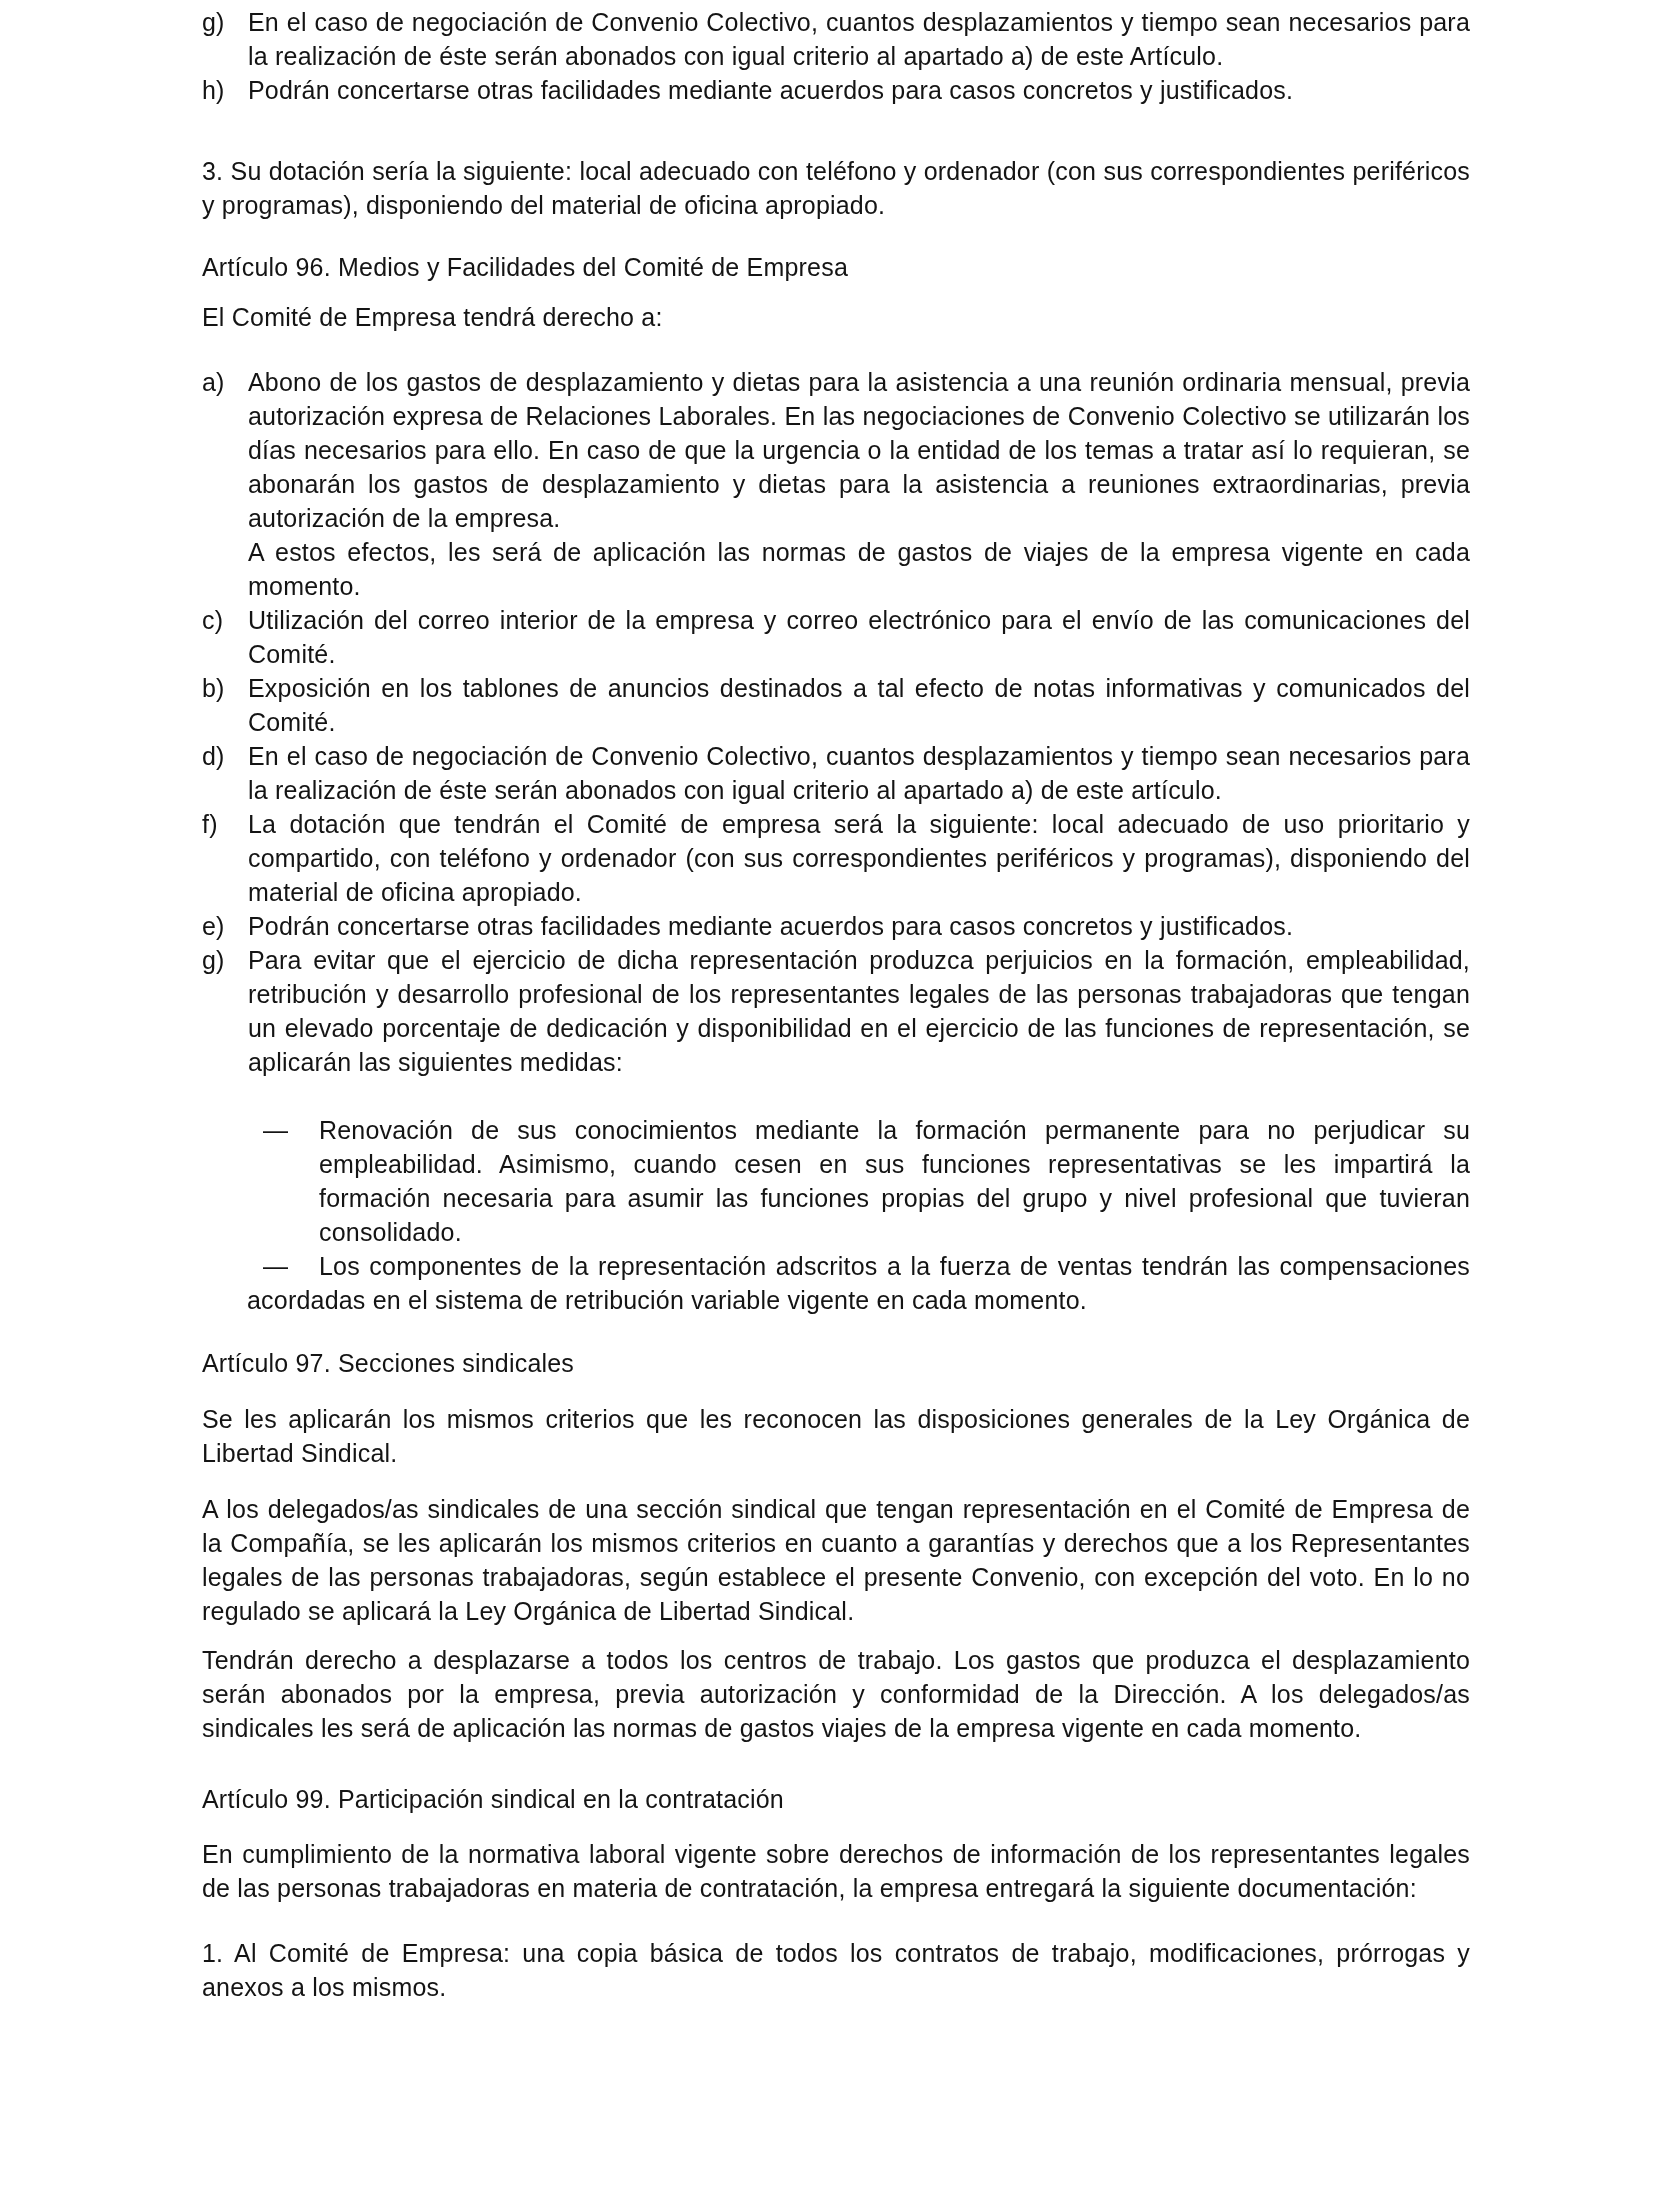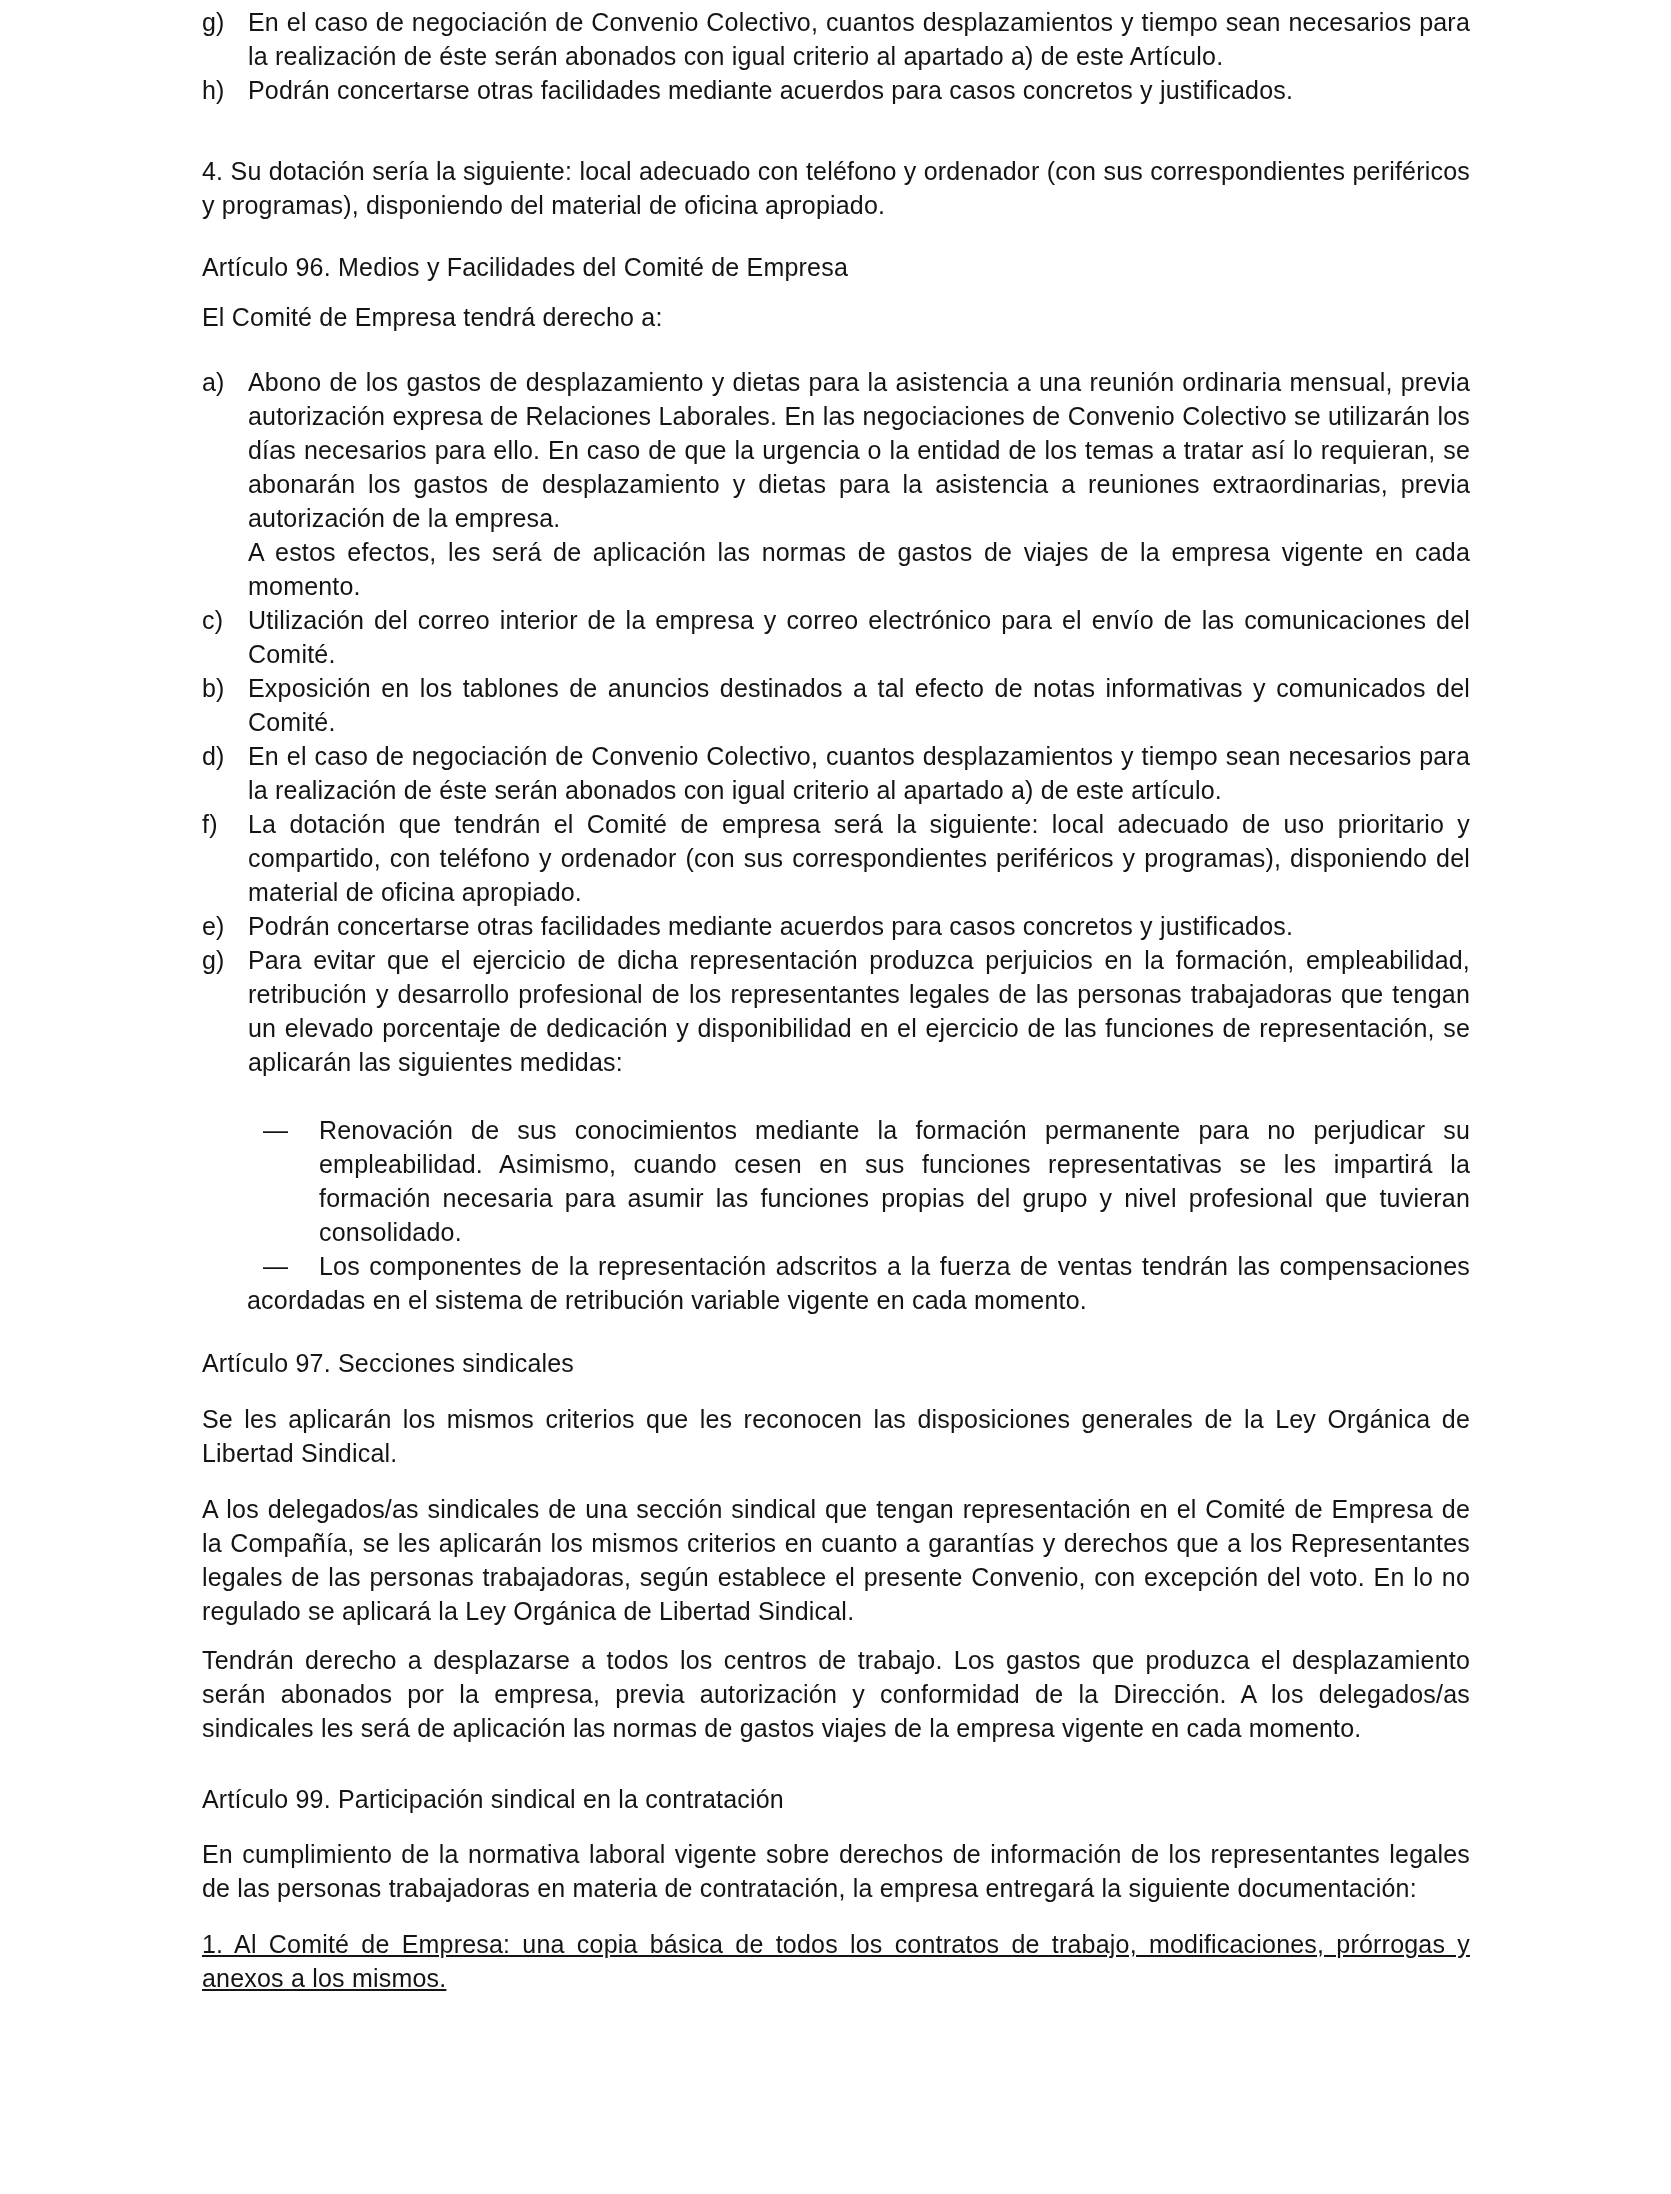--- a/index.html
+++ b/index.html
@@ -40,33 +40,33 @@
   .b-comite    { margin-top: 16px; }
   .b-list96    { margin-top: 31px; }
   .b-dashlist  { margin-top: 34px; }
   .b-h97       { margin-top: 29px; }
   .b-p97       { margin-top: 22px; }
   .b-h98       { margin-top: 39px; }
   .b-p98a      { margin-top: 22px; }
   .b-p98b      { margin-top: 15.3px; }
   .b-h99       { margin-top: 37px; }
   .b-p99       { margin-top: 21.4px; }
-  .b-p99item   { margin-top: 22px; text-decoration: underline; }
+  .b-p99item   { margin-top: 31px; }
 </style>
 </head>
 <body>
 
 <div class="page">
 
   <div>
     <div class="li"><span class="marker">g)</span><span>En el caso de negociación de Convenio Colectivo, cuantos desplazamientos y tiempo sean necesarios para la realización de éste serán abonados con igual criterio al apartado a) de este Artículo.</span></div>
     <div class="li"><span class="marker">h)</span><span>Podrán concertarse otras facilidades mediante acuerdos para casos concretos y justificados.</span></div>
   </div>
 
-  <p class="para b-dotacion">4. Su dotación sería la siguiente: local adecuado con teléfono y ordenador (con sus correspondientes periféricos y programas), disponiendo del material de oficina apropiado.</p>
+  <p class="para b-dotacion">3. Su dotación sería la siguiente: local adecuado con teléfono y ordenador (con sus correspondientes periféricos y programas), disponiendo del material de oficina apropiado.</p>
 
   <div class="heading b-h96">Artículo 96. Medios y Facilidades del Comité de Empresa</div>
   <p class="para b-comite">El Comité de Empresa tendrá derecho a:</p>
 
   <div class="b-list96">
     <div class="li"><span class="marker">a)</span><span>Abono de los gastos de desplazamiento y dietas para la asistencia a una reunión ordinaria mensual, previa autorización expresa de Relaciones Laborales. En las negociaciones de Convenio Colectivo se utilizarán los días necesarios para ello. En caso de que la urgencia o la entidad de los temas a tratar así lo requieran, se abonarán los gastos de desplazamiento y dietas para la asistencia a reuniones extraordinarias, previa autorización de la empresa.</span></div>
     <div class="li-note">A estos efectos, les será de aplicación las normas de gastos de viajes de la empresa vigente en cada momento.</div>
     <div class="li"><span class="marker">c)</span><span>Utilización del correo interior de la empresa y correo electrónico para el envío de las comunicaciones del Comité.</span></div>
     <div class="li"><span class="marker">b)</span><span>Exposición en los tablones de anuncios destinados a tal efecto de notas informativas y comunicados del Comité.</span></div>
     <div class="li"><span class="marker">d)</span><span>En el caso de negociación de Convenio Colectivo, cuantos desplazamientos y tiempo sean necesarios para la realización de éste serán abonados con igual criterio al apartado a) de este artículo.</span></div>

